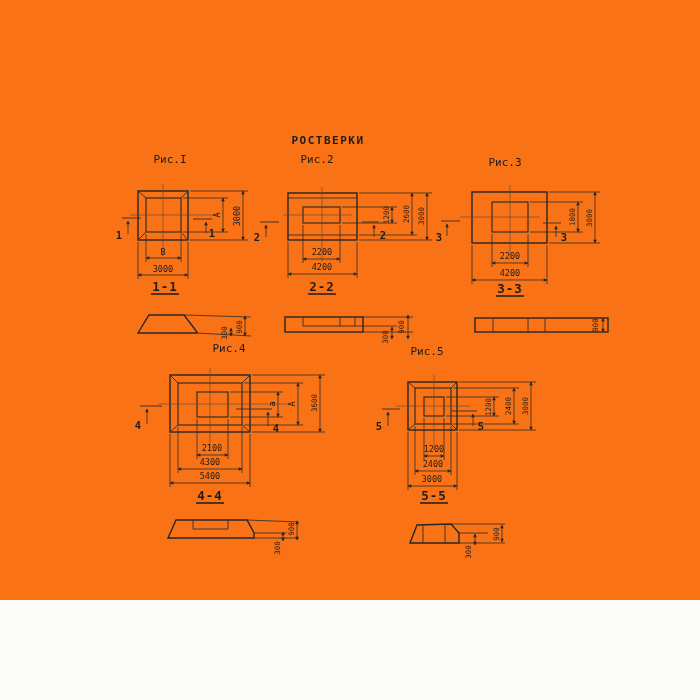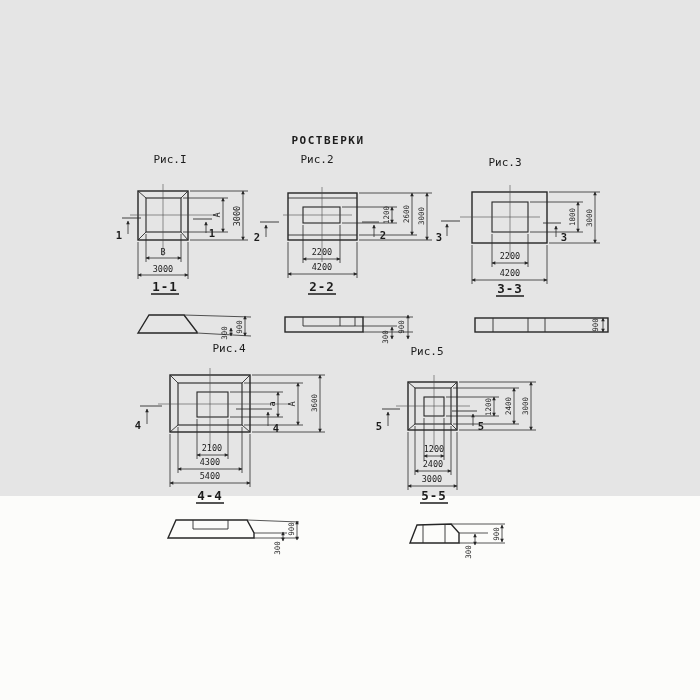--- a/index.html
+++ b/index.html
@@ -1,16 +1,16 @@
 <!DOCTYPE html>
 <html><head>
 <meta charset="utf-8">
 <style>
   html,body{margin:0;padding:0;width:700px;height:700px;background:#fcfcfa;overflow:hidden;}
-  .sheet{position:relative;width:700px;height:496px;background:#e5e5e5;}
+  .sheet{position:relative;width:700px;height:600px;background:#f97316;}
   svg{position:absolute;left:0;top:0;}
   svg text{font-family:"DejaVu Sans Mono","Liberation Mono",monospace;fill:#1c1c1c;}
   .t-title{font-size:11px;font-weight:bold;letter-spacing:1.5px;}
   .t-cap{font-size:11px;}
   .t-sec{font-size:12.5px;font-weight:bold;letter-spacing:1px;}
   .t-dim{font-size:8.5px;}
   .t-dims{font-size:7.5px;}
   .t-cut{font-size:10.5px;font-weight:bold;}
   .outline{fill:none;stroke:#262626;stroke-width:1.4;}
   .mid{fill:none;stroke:#262626;stroke-width:1.1;}

